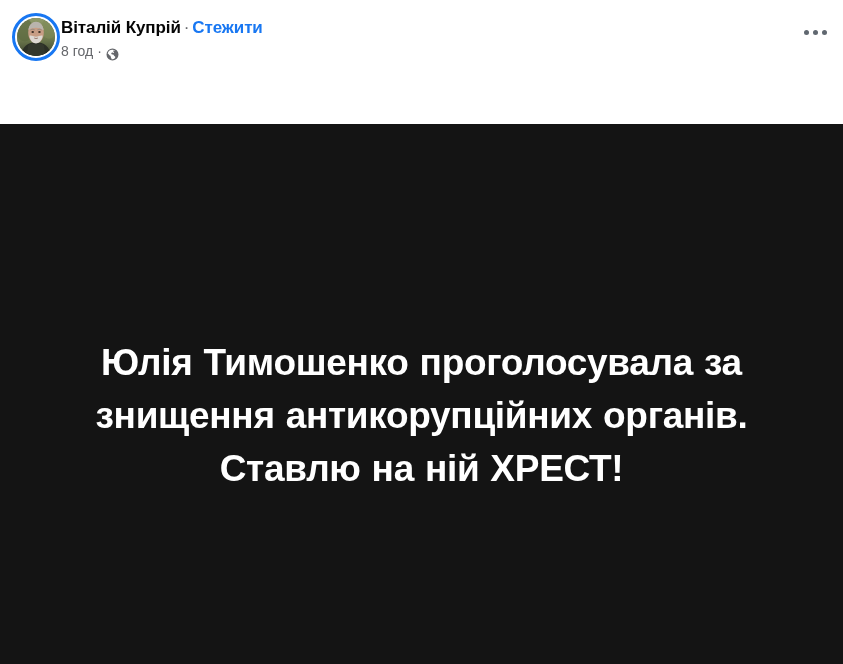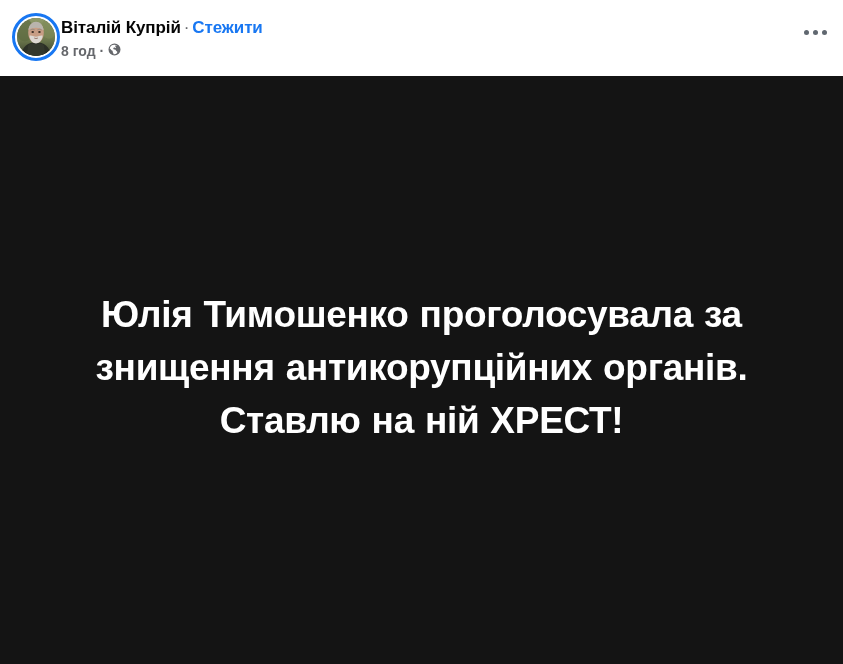--- a/index.html
+++ b/index.html
@@ -86,23 +86,23 @@
     font-weight: 600;
     text-decoration: none;
     cursor: pointer;
   }
 
   .meta-row {
     margin-top: 4px;
     font-size: 14px;
     line-height: 18px;
     color: #65676b;
-    font-weight: 700;
-    display: flex;
-    align-items: flex-start;
+    font-weight: 400;
+    display: flex;
+    align-items: flex-end;
     white-space: nowrap;
   }
   .meta-row .time { cursor: pointer; }
   .meta-row .meta-dot {
     margin: 0 4px;
     color: #65676b;
   }
   .globe-icon {
     display: inline-flex;
     width: 13px;
@@ -142,20 +142,21 @@
 
   
   .post-body {
     flex: 1 1 auto;
     background: #141414;
     position: relative;
     display: flex;
     align-items: flex-start;
     justify-content: center;
     overflow: hidden;
+    margin-top: 48px;
   }
 
   .body-text {
     width: 720px;
     margin-top: 212px;
     text-align: center;
     color: #ffffff;
     font-weight: 700;
     font-size: 37px;
     line-height: 53px;

